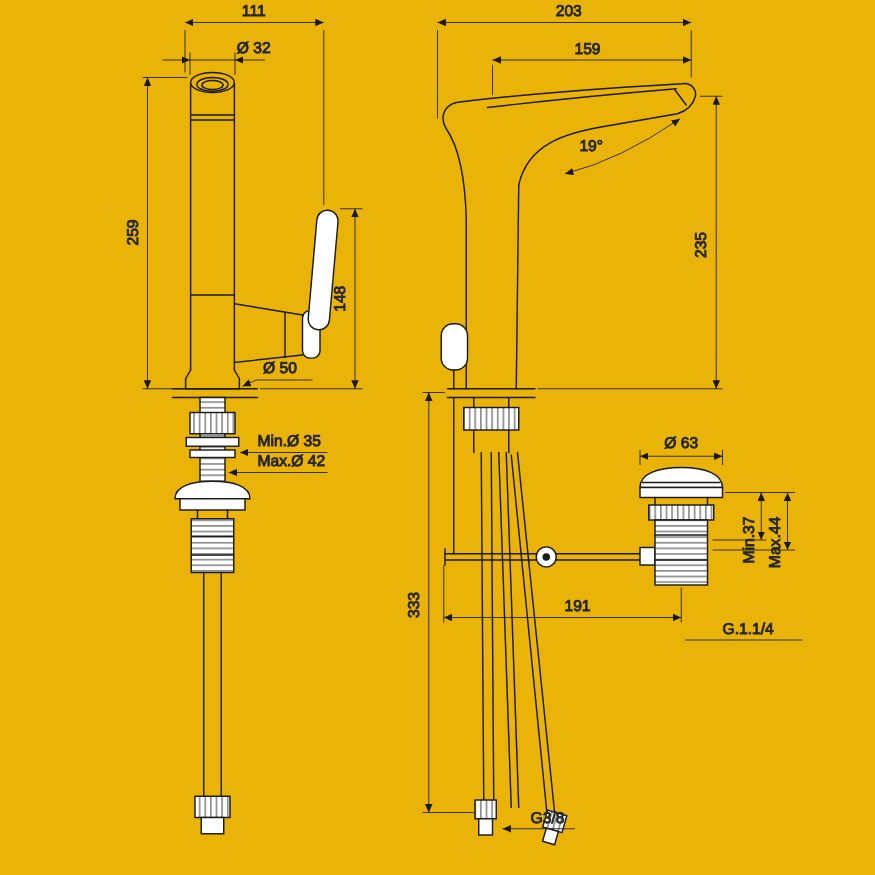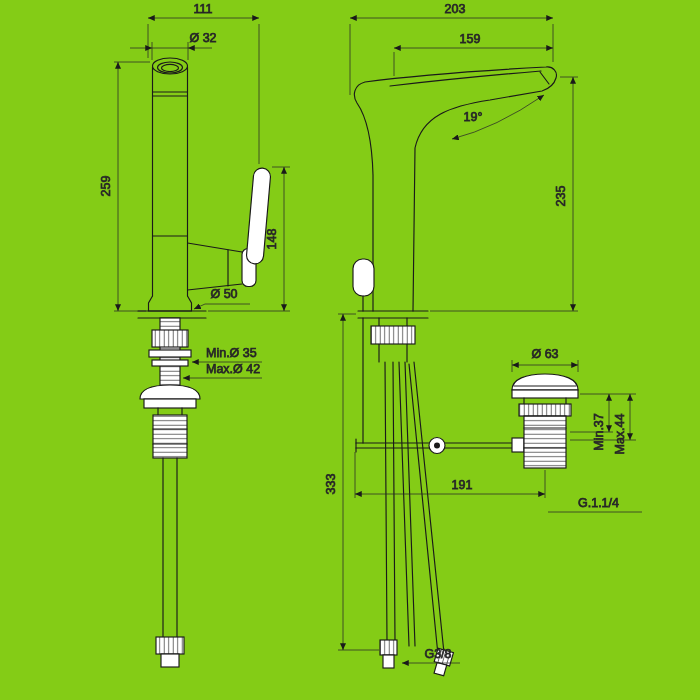--- a/index.html
+++ b/index.html
@@ -1,16 +1,16 @@
 <!DOCTYPE html>
 <html><head>
 <meta charset="utf-8">
 <style>
   html,body{margin:0;padding:0;background:#ffffff;width:700px;height:700px;overflow:hidden;}
-  .drawing-wrap{width:700px;height:700px;background:#84cc16;}
+  .drawing-wrap{width:700px;height:700px;background:#eab308;}
   text{font-family:"Liberation Sans","DejaVu Sans",sans-serif;font-size:12.5px;fill:#1a1a1a;}
   .outl{stroke:#1a1a1a;stroke-width:1.15;fill:none;stroke-linecap:round;}
   .diml{stroke:#2a2a2a;stroke-width:0.75;fill:none;}
   .fillw{fill:#ffffff;}
 </style>
 </head>
 <body>
 
 <div class="drawing-wrap">
 <svg width="700" height="700" viewBox="0 0 700 700">

